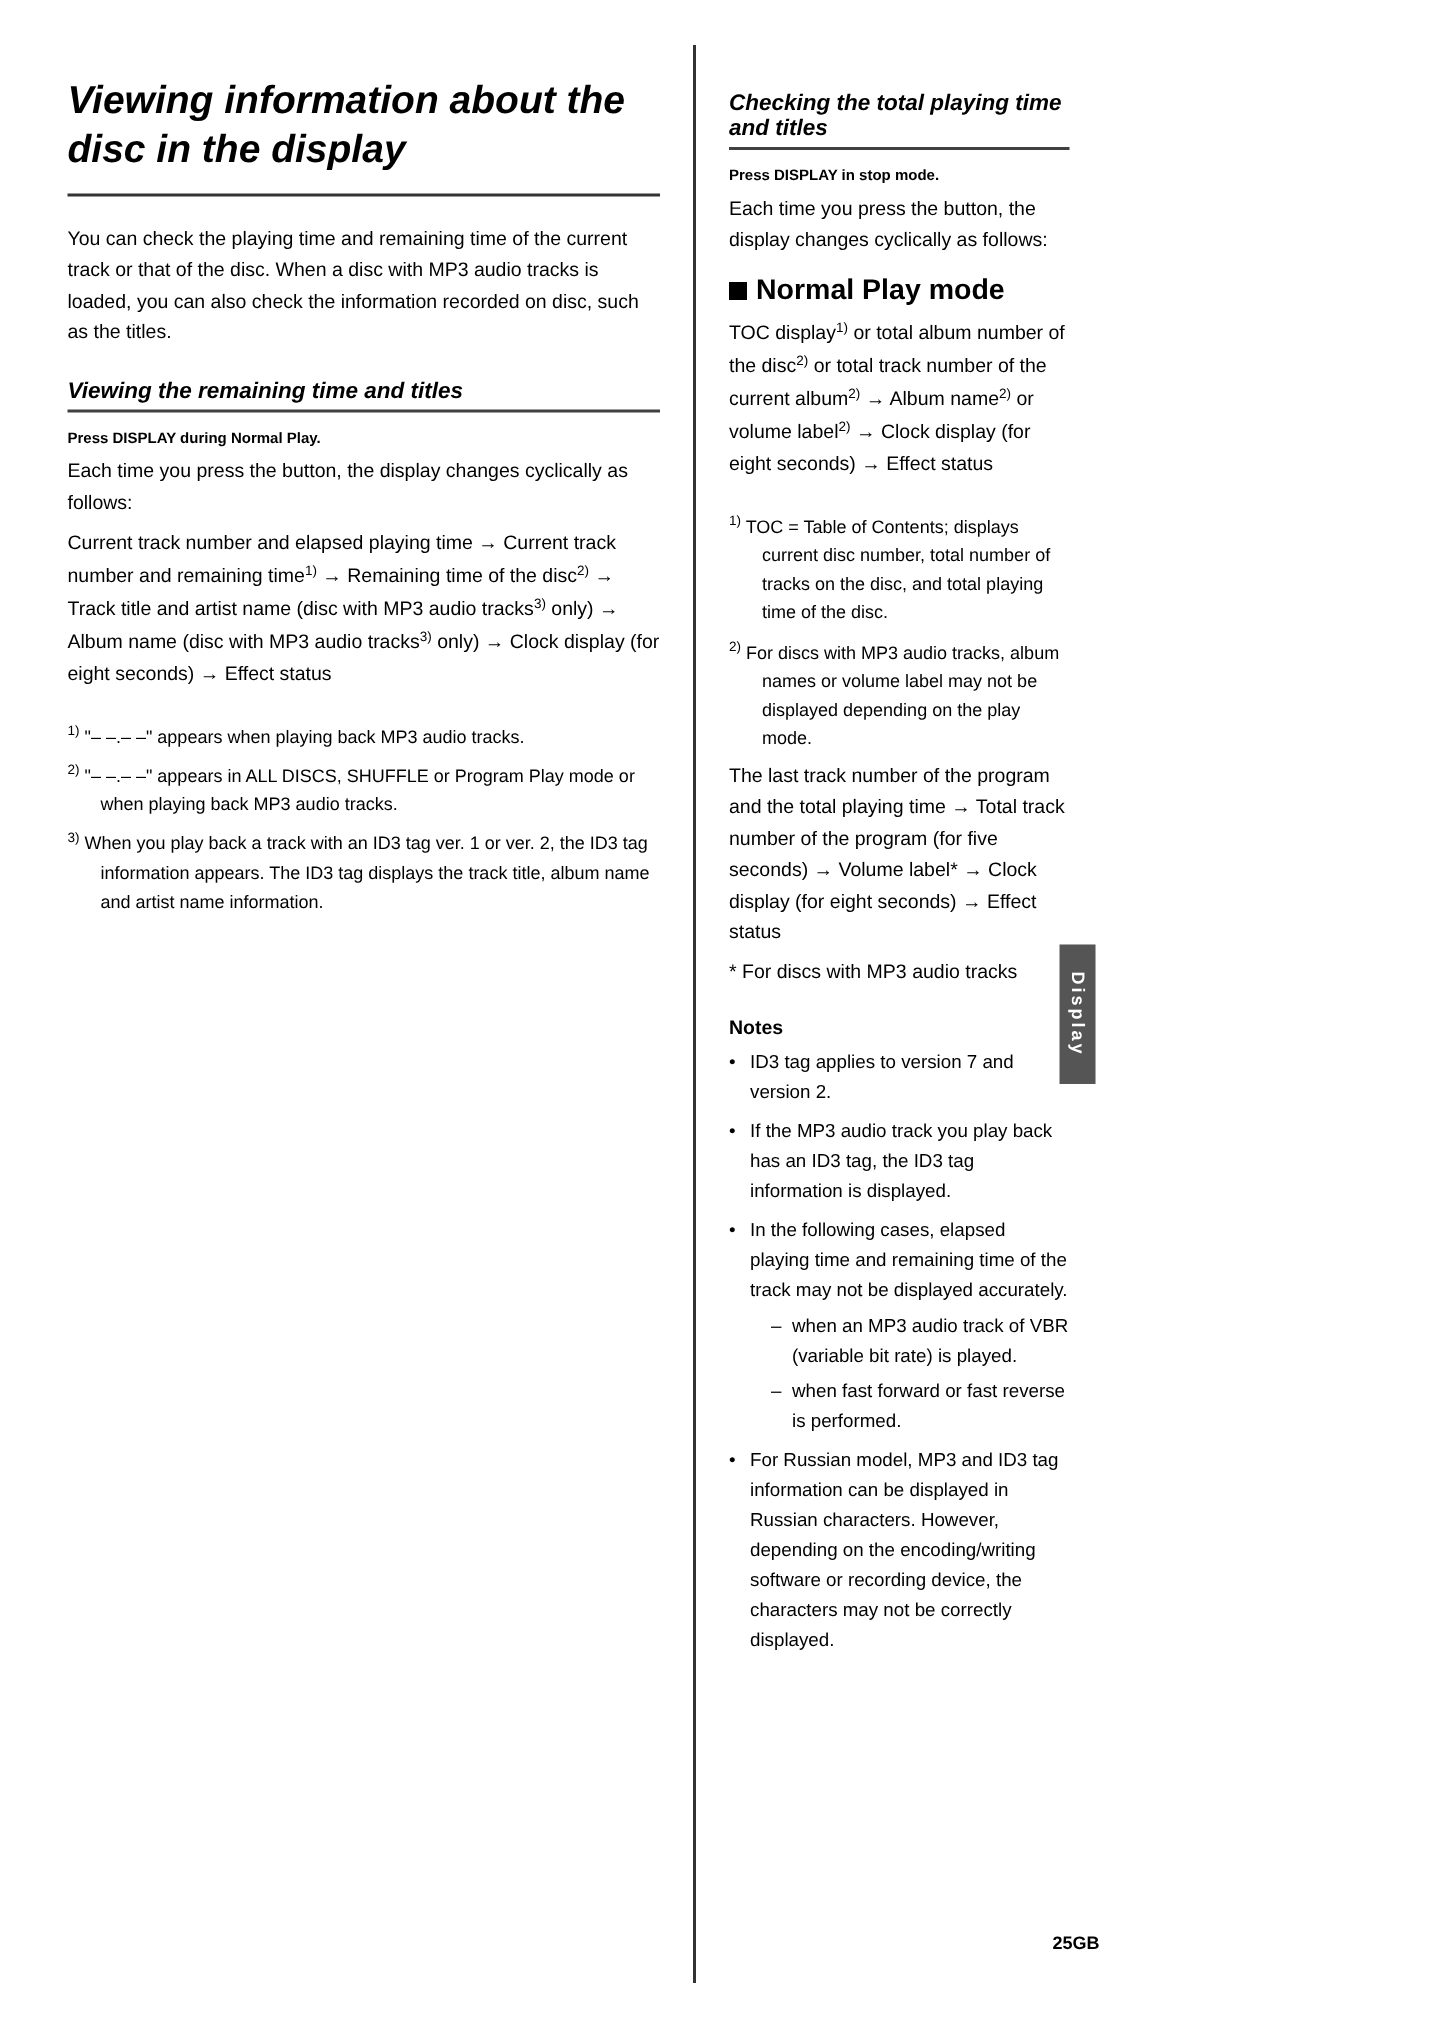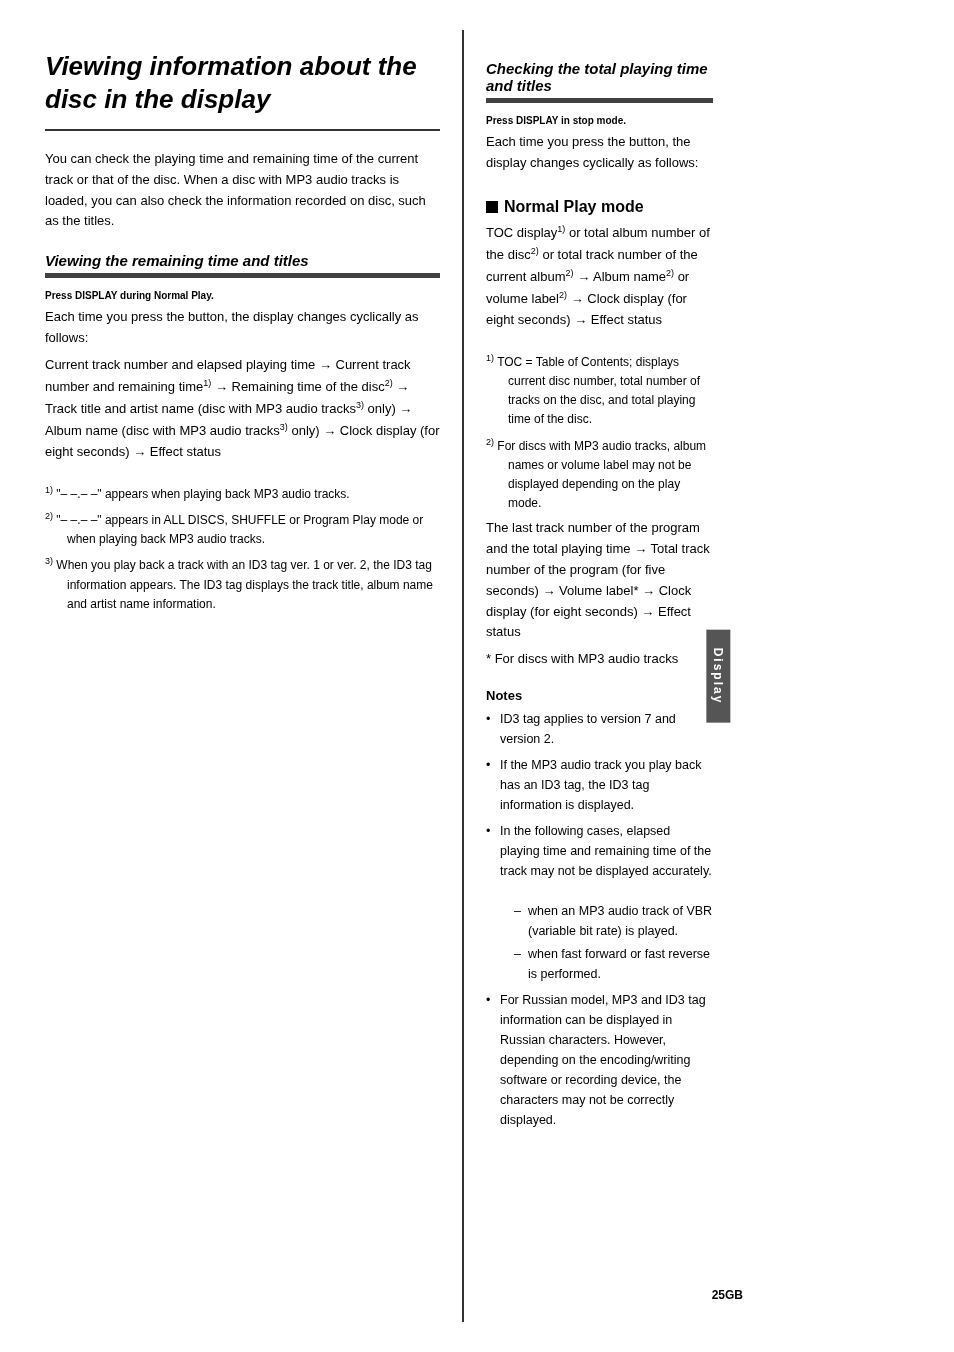--- a/index.html
+++ b/index.html
@@ -46,21 +46,21 @@
     }
     .intro-text {
       font-size: 13px;
       line-height: 1.6;
       margin-bottom: 20px;
     }
     .section-title {
       font-size: 15px;
       font-weight: bold;
       font-style: italic;
-      border-bottom: 5px solid #404040;
+      border-bottom: 2px solid #404040;
       padding-bottom: 4px;
       margin-bottom: 12px;
       margin-top: 10px;
     }
     .subsection-label {
       font-size: 10px;
       font-weight: bold;
       margin-bottom: 6px;
     }
     .body-text {
@@ -96,55 +96,55 @@
       position: relative;
     }
     .notes-list li::before {
       content: "•";
       position: absolute;
       left: 0;
     }
     .sub-dash-list {
       list-style: none;
       padding-left: 14px;
-      margin-top: 20px;
+      margin-top: 4px;
     }
     .sub-dash-list li {
       font-size: 12.5px;
       line-height: 1.6;
       margin-bottom: 3px;
       padding-left: 14px;
       position: relative;
     }
     .sub-dash-list li::before {
       content: "–";
       position: absolute;
       left: 0;
     }
     .play-mode-title {
-      font-size: 16px;
-      font-weight: bold;
-      margin-bottom: 6px;
-      margin-top: 24px;
+      font-size: 19px;
+      font-weight: bold;
+      margin-bottom: 6px;
+      margin-top: 12px;
       display: flex;
       align-items: center;
       gap: 6px;
     }
     .play-mode-title::before {
       content: "";
       display: inline-block;
       width: 12px;
       height: 12px;
       background: #000;
       flex-shrink: 0;
     }
     .page-number-area {
       position: absolute;
       bottom: 20px;
-      right: 10px;
+      right: 20px;
       font-size: 12px;
       font-weight: bold;
     }
     .display-tab {
       position: absolute;
       right: -12px;
       top: 50%;
       transform: translateY(-50%) rotate(90deg);
       background: #555;
       color: #fff;

